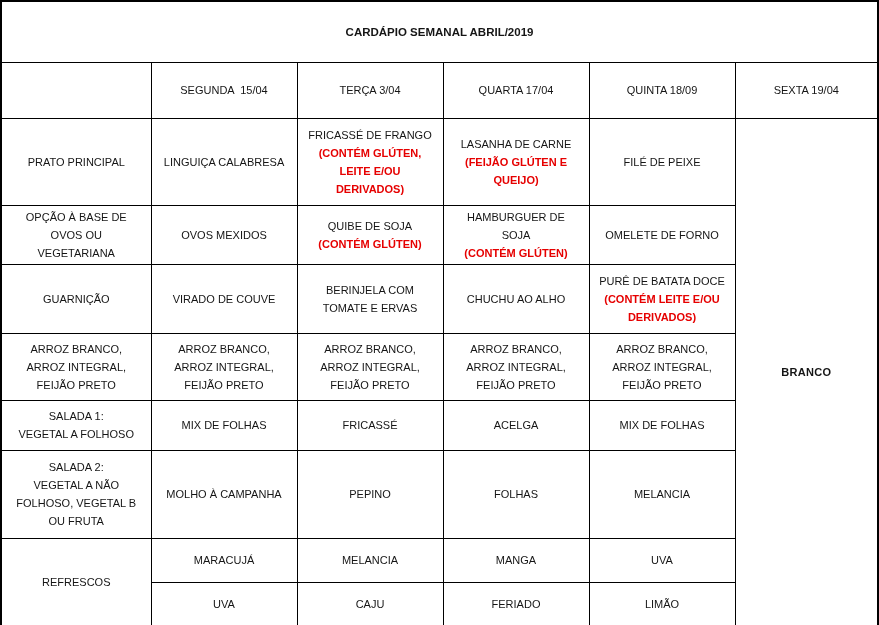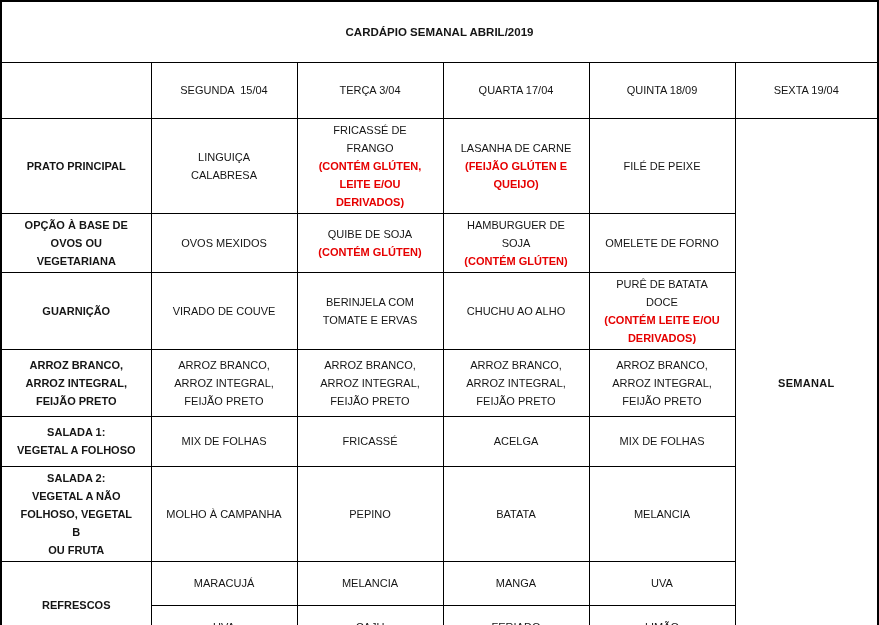--- a/index.html
+++ b/index.html
@@ -10,30 +10,30 @@
     border-collapse: collapse;
     table-layout: fixed;
     width: 877px;
     margin: 0 auto;
     border: 2px solid var(--line);
   }
   table.menu td, table.menu th {
     border: 1px solid var(--line);
     text-align: center;
     vertical-align: middle;
-    padding: 2px 14px;
+    padding: 2px 4px;
     font-size: 11px;
     line-height: 18px;
     color: var(--ink);
     overflow: hidden;
     box-sizing: border-box;
   }
   tr.title-row td { font-weight: bold; font-size: 11.5px; }
   tr.header-row th { font-weight: normal; white-space: pre-line; }
-  td.label-cell { font-weight: bold; white-space: pre-line; }
+  td.label-cell { font-weight: normal; white-space: pre-line; }
   .dish { display: block; white-space: pre-line; }
   .warning { display: block; white-space: pre-line; color: var(--warning-red); font-weight: bold; }
   td.holiday-cell { font-weight: bold; font-size: 16px; letter-spacing: 0.3px; }
 </style>
 </head>
 <body>
 
 <div class="sheet">
   <table class="menu">
     <colgroup>
@@ -73,21 +73,21 @@
           </td>
       <td>
             <span class="dish">LASANHA DE CARNE</span>
             <span class="warning">(FEIJÃO GLÚTEN E
 QUEIJO)</span>
           </td>
       <td>
             <span class="dish">FILÉ DE PEIXE</span>
             <span class="warning"></span>
           </td>
-      <td class="holiday-cell" rowspan="8">SEMANAL</td>
+      <td class="holiday-cell" rowspan="8">BRANCO</td>
     </tr>
 
     <tr style="height:58px">
       <td class="label-cell">OPÇÃO À BASE DE
 OVOS OU
 VEGETARIANA</td>
       <td>
             <span class="dish">OVOS MEXIDOS</span>
             <span class="warning"></span>
           </td>
@@ -186,21 +186,21 @@
 OU FRUTA</td>
       <td>
             <span class="dish">MOLHO À CAMPANHA</span>
             <span class="warning"></span>
           </td>
       <td>
             <span class="dish">PEPINO</span>
             <span class="warning"></span>
           </td>
       <td>
-            <span class="dish">BATATA</span>
+            <span class="dish">FOLHAS</span>
             <span class="warning"></span>
           </td>
       <td>
             <span class="dish">MELANCIA</span>
             <span class="warning"></span>
           </td>
     </tr>
 
     <tr style="height:44px">
       <td class="label-cell" rowspan="2">REFRESCOS</td>

